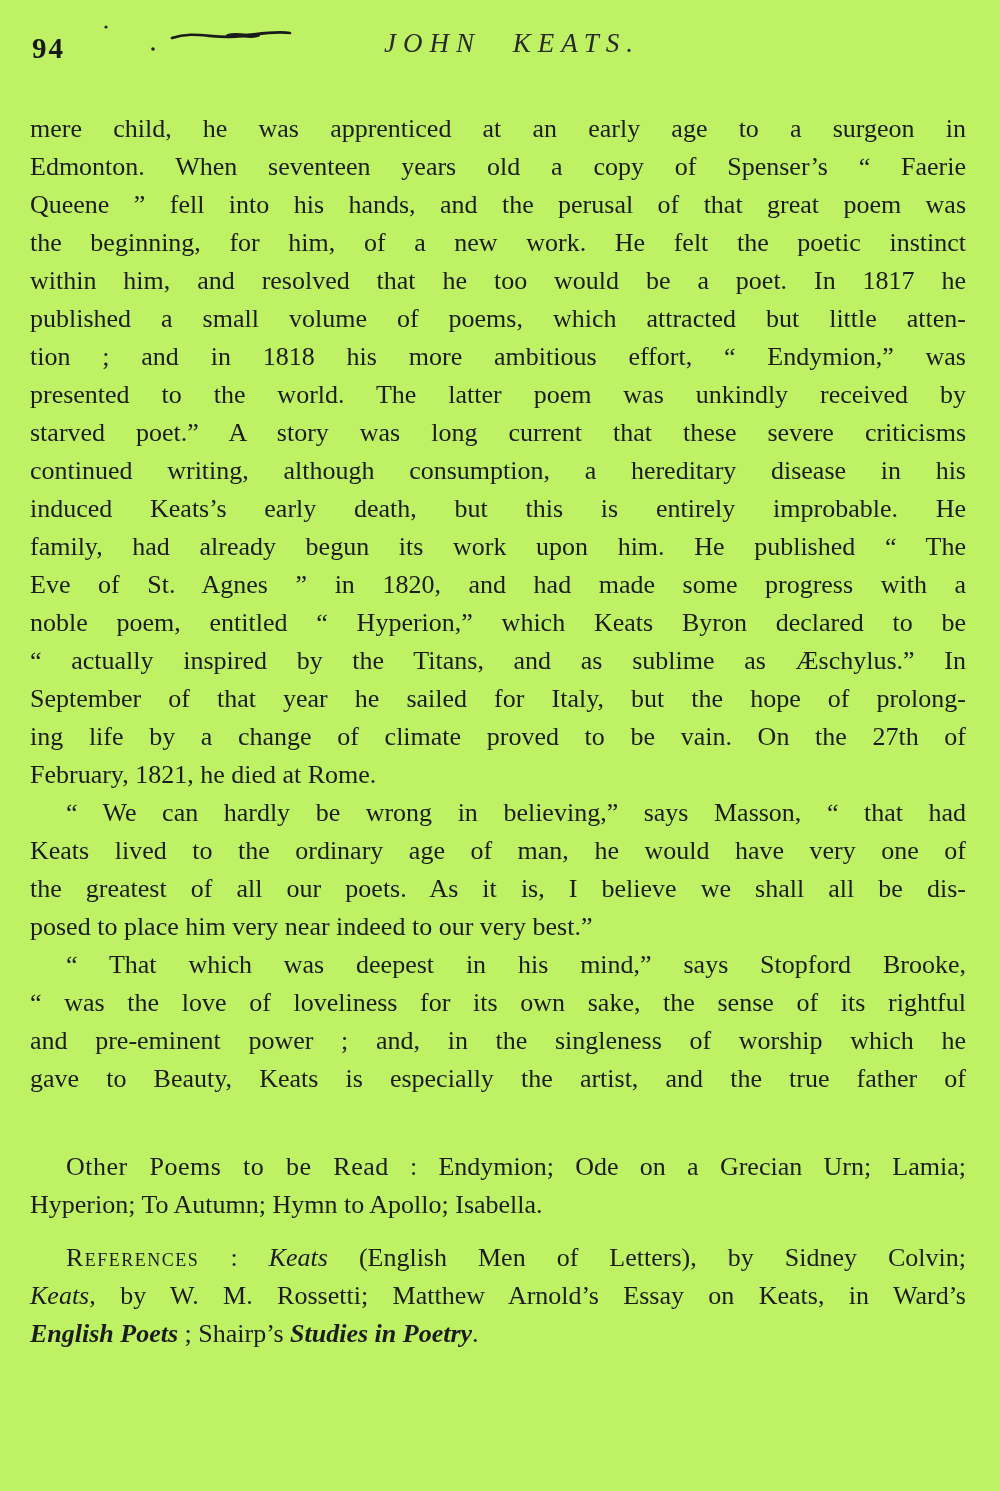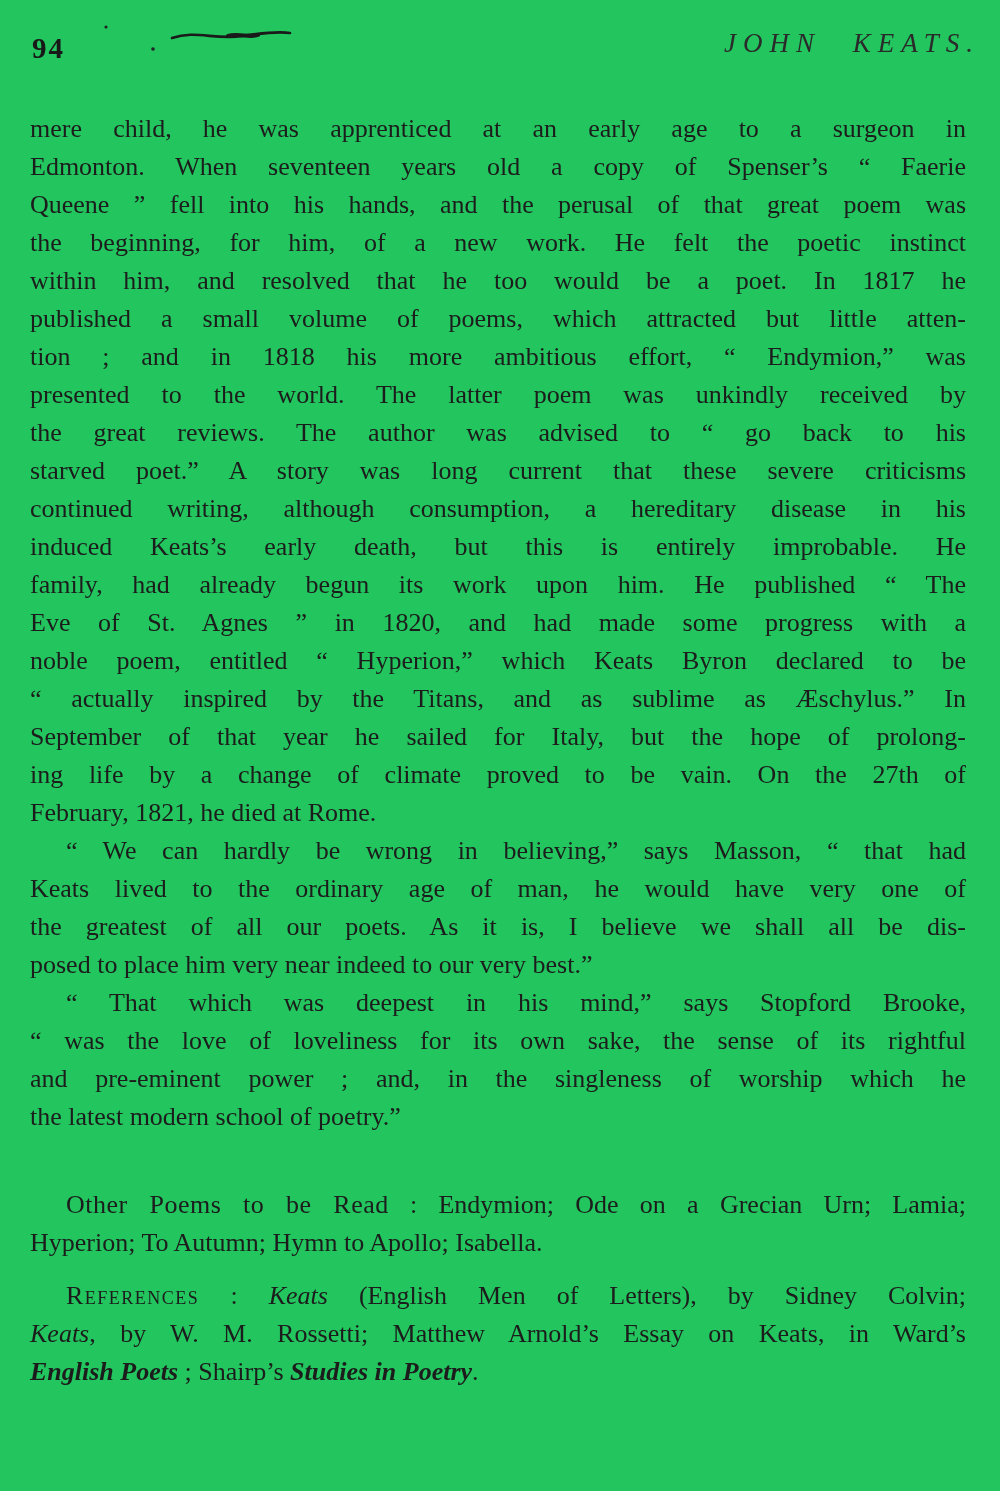--- a/index.html
+++ b/index.html
@@ -5,21 +5,21 @@
   html, body {
     margin: 0;
     padding: 0;
     background: #e8e8e8;
   }
   .page {
     position: relative;
     width: 1000px;
     height: 1491px;
     margin: 0 auto;
-    background: #22c55e;
+    background: #bef264;
     overflow: hidden;
     font-family: "Liberation Serif", serif;
     color: #1c1c1c;
   }
   .page-header {
     position: absolute;
     top: 28px;
     left: 30px;
     width: 936px;
     height: 42px;
@@ -28,21 +28,21 @@
     position: absolute;
     left: 2px;
     top: 4px;
     font-size: 29px;
     font-weight: bold;
     letter-spacing: 2px;
     color: #181818;
   }
   .running-title {
     display: block;
-    text-align: right;
+    text-align: center;
     transform: translateX(14px);
     font-style: italic;
     font-size: 27px;
     letter-spacing: 7px;
     word-spacing: 18px;
     color: #2a2a2a;
   }
   .smudge-svg {
     position: absolute;
     top: 0;
@@ -98,21 +98,20 @@
   <div class="page-body">
       <div class="paragraph gap-none">
         <div class="line">mere child, he was apprenticed at an early age to a surgeon in</div>
         <div class="line">Edmonton. When seventeen years old a copy of Spenser’s “ Faerie</div>
         <div class="line">Queene ” fell into his hands, and the perusal of that great poem was</div>
         <div class="line">the beginning, for him, of a new work. He felt the poetic instinct</div>
         <div class="line">within him, and resolved that he too would be a poet. In 1817 he</div>
         <div class="line">published a small volume of poems, which attracted but little atten-</div>
         <div class="line">tion ; and in 1818 his more ambitious effort, “ Endymion,” was</div>
         <div class="line">presented to the world. The latter poem was unkindly received by</div>
-        <div class="line">the great reviews. The author was advised to “ go back to his</div>
         <div class="line">starved poet.” A story was long current that these severe criticisms</div>
         <div class="line">continued writing, although consumption, a hereditary disease in his</div>
         <div class="line">induced Keats’s early death, but this is entirely improbable. He</div>
         <div class="line">family, had already begun its work upon him. He published “ The</div>
         <div class="line">Eve of St. Agnes ” in 1820, and had made some progress with a</div>
         <div class="line">noble poem, entitled “ Hyperion,” which Keats Byron declared to be</div>
         <div class="line">“ actually inspired by the Titans, and as sublime as Æschylus.” In</div>
         <div class="line">September of that year he sailed for Italy, but the hope of prolong-</div>
         <div class="line">ing life by a change of climate proved to be vain. On the 27th of</div>
         <div class="line last">February, 1821, he died at Rome.</div>
@@ -120,21 +119,21 @@
       <div class="paragraph gap-none">
         <div class="line indented">“ We can hardly be wrong in believing,” says Masson, “ that had</div>
         <div class="line">Keats lived to the ordinary age of man, he would have very one of</div>
         <div class="line">the greatest of all our poets. As it is, I believe we shall all be dis-</div>
         <div class="line last">posed to place him very near indeed to our very best.”</div>
       </div>
       <div class="paragraph gap-none">
         <div class="line indented">“ That which was deepest in his mind,” says Stopford Brooke,</div>
         <div class="line">“ was the love of loveliness for its own sake, the sense of its rightful</div>
         <div class="line">and pre-eminent power ; and, in the singleness of worship which he</div>
-        <div class="line last">the latest modern school of poetry.”</div>
+        <div class="line">gave to Beauty, Keats is especially the artist, and the true father of</div>
       </div>
       <div class="paragraph gap-large">
         <div class="line indented"><span class="seg bold">Other Poems to be Read</span><span class="seg plain"> : Endymion; Ode on a Grecian Urn; Lamia;</span></div>
         <div class="line last">Hyperion; To Autumn; Hymn to Apollo; Isabella.</div>
       </div>
       <div class="paragraph gap-small">
         <div class="line indented"><span class="seg smallcaps">References</span><span class="seg plain"> : </span><span class="seg italic">Keats</span><span class="seg plain"> (English Men of Letters), by Sidney Colvin;</span></div>
         <div class="line"><span class="seg italic">Keats</span><span class="seg plain">, by W. M. Rossetti; Matthew Arnold’s Essay on Keats, in Ward’s</span></div>
         <div class="line last"><span class="seg bold-italic">English Poets</span><span class="seg plain"> ; Shairp’s </span><span class="seg bold-italic">Studies in Poetry</span><span class="seg plain">.</span></div>
       </div>

